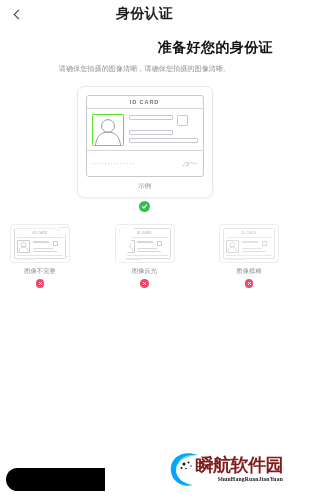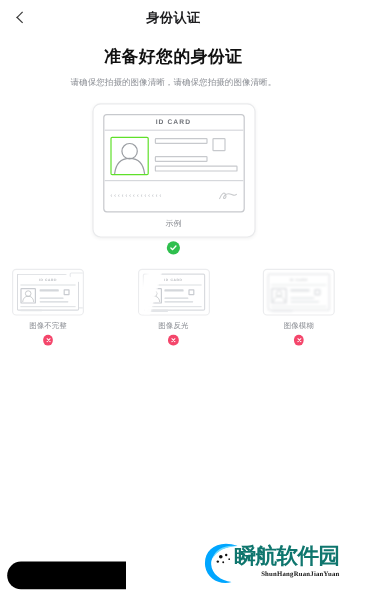--- a/index.html
+++ b/index.html
@@ -38,38 +38,39 @@
     height: 7px;
     border-left: 1.3px solid #3a3a3a;
     border-bottom: 1.3px solid #3a3a3a;
     transform: rotate(45deg);
     margin-left: 2px;
   }
   .header-title {
     position: absolute;
     left: 0; right: 0;
     text-align: center;
-    font-size: 11px;
+    font-size: 14px;
     font-weight: bold;
     color: #1d1d1f;
     letter-spacing: .3px;
     pointer-events: none;
   }
 
   
   .intro {
     margin-top: 11px;
     text-align: center;
     padding: 0 16px;
   }
   .intro-title {
     font-size: 14px;
     font-weight: bold;
     color: #111;
     letter-spacing: .4px;
+    text-align: right;
   }
   .intro-sub {
     margin-top: 8px;
     font-size: 7.1px;
     color: #8d9096;
     letter-spacing: .05px;
     line-height: 1.4;
   }
 
   
@@ -335,24 +336,24 @@
     display: flex;
     align-items: center;
     gap: 1px;
     pointer-events: none;
   }
   .wm-logo { position: relative; width: 38px; height: 38px; flex: 0 0 auto; }
   .wm-text { display: flex; flex-direction: column; margin-left: -10px; }
   .wm-cn {
     font-size: 18px;
     font-weight: bold;
-    color: #0f766e;
+    color: #7f1d1d;
     letter-spacing: -.5px;
     line-height: 1;
-    font-family: Liberation Mono, monospace;
+    font-family: Liberation Serif, serif;
   }
   .wm-en {
     font-size: 5.6px;
     font-weight: bold;
     color: #141414;
     letter-spacing: .2px;
     text-align: right;
     margin-top: 2px;
     font-family: "Liberation Serif", serif;
   }

